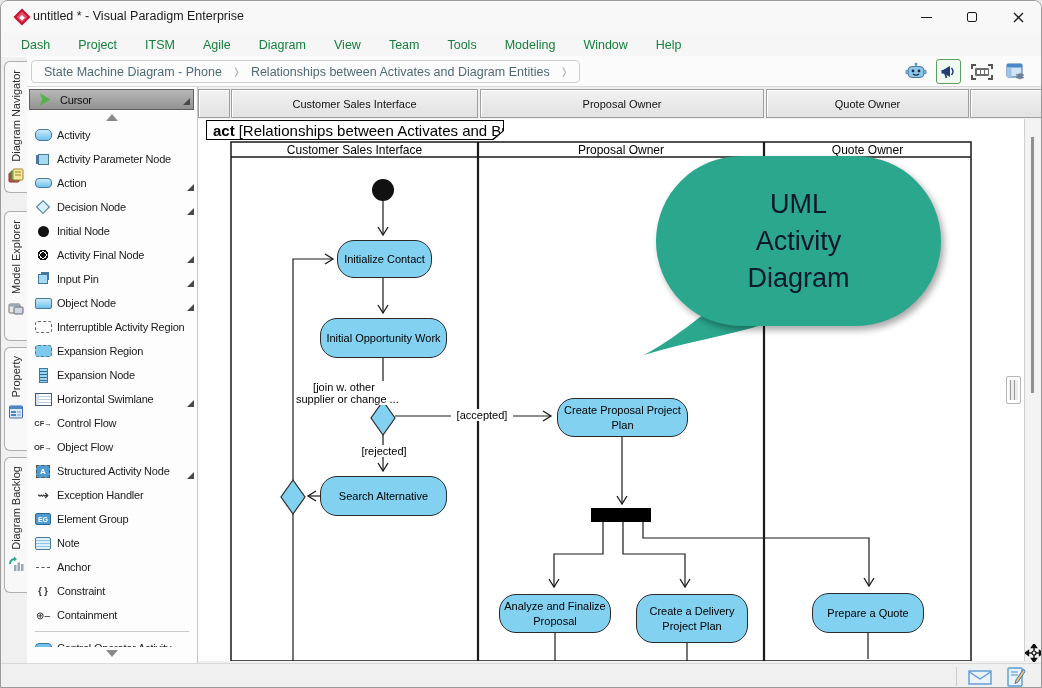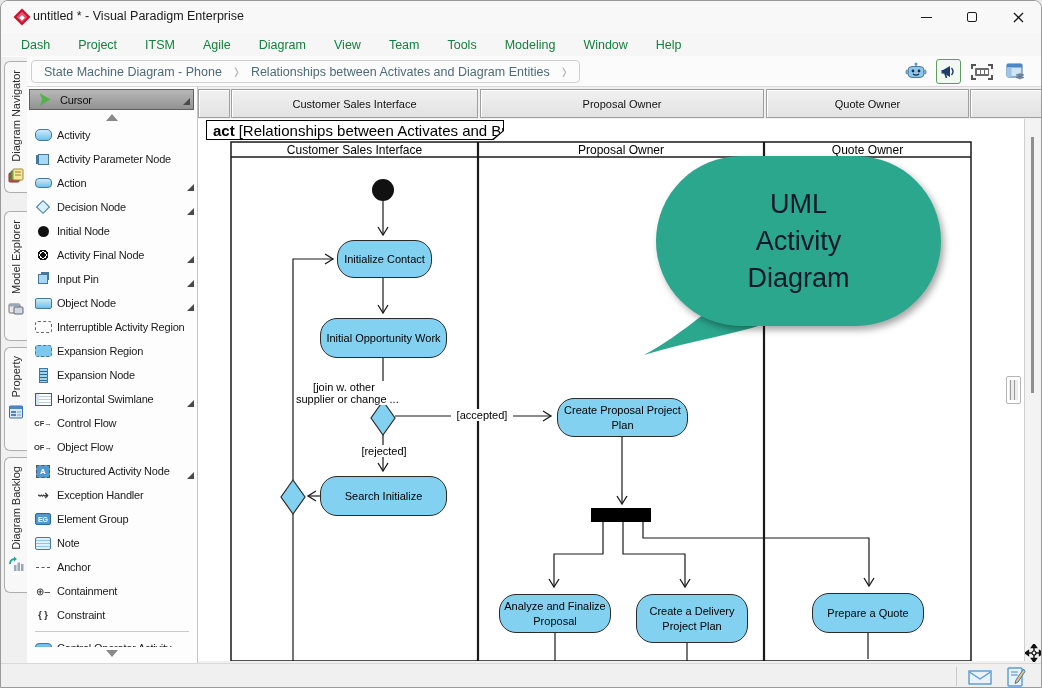--- a/index.html
+++ b/index.html
@@ -339,26 +339,26 @@
         </div>
       <div class="prow">
           <span class="pi pi-note"></span>
           <span class="plabel">Note</span>
         </div>
       <div class="prow">
           <span class="pi pi-anchor"></span>
           <span class="plabel">Anchor</span>
         </div>
       <div class="prow">
+          <span class="pi pi-constraint"></span>
+          <span class="plabel">Constraint</span>
+        </div>
+      <div class="prow">
           <span class="pi pi-containment"></span>
           <span class="plabel">Containment</span>
-        </div>
-      <div class="prow">
-          <span class="pi pi-constraint"></span>
-          <span class="plabel">Constraint</span>
         </div>
       <div class="psep"></div>
       <div class="partial-wrap">
         <div class="prow">
             <span class="pi pi-control-operator"></span>
             <span class="plabel">Control Operator Activity</span>
           </div>
       </div>
     </div>
     <div class="scroll-arrow-down">
@@ -422,21 +422,21 @@
           <span>[Relationships between Activates and Business Entities]</span>
         </div>
       </div>
 
       <div class="lane-title" style="left:33px; width:247px;">Customer Sales Interface</div>
       <div class="lane-title" style="left:280px; width:286px;">Proposal Owner</div>
       <div class="lane-title" style="left:566px; width:207px;">Quote Owner</div>
 
       <div class="node" style="left:139px; top:121px; width:95px;  height:38px;">Initialize Contact</div>
       <div class="node" style="left:122px; top:199px; width:127px; height:40px; white-space:nowrap;">Initial Opportunity Work</div>
-      <div class="node" style="left:122px; top:357px; width:127px; height:40px;">Search Initialize</div>
+      <div class="node" style="left:122px; top:357px; width:127px; height:40px;">Search Alternative</div>
       <div class="node" style="left:359px; top:279px; width:131px; height:39px;">Create Proposal Project Plan</div>
       <div class="node" style="left:301px; top:475px; width:112px; height:39px;">Analyze and Finalize Proposal</div>
       <div class="node" style="left:438px; top:475px; width:112px; height:49px;">Create a Delivery Project Plan</div>
       <div class="node" style="left:614px; top:474px; width:112px; height:40px;">Prepare a Quote</div>
 
       <div class="guard" style="left:253px; top:290px; width:62px;">[accepted]</div>
       <div class="guard" style="left:157px; top:326px; width:58px;">[rejected]</div>
       <div class="guard" style="left:50px; top:262px; width:96px;margin-left:48px;">
         <div>[join w. other</div>
         <div>supplier or change ...</div>

